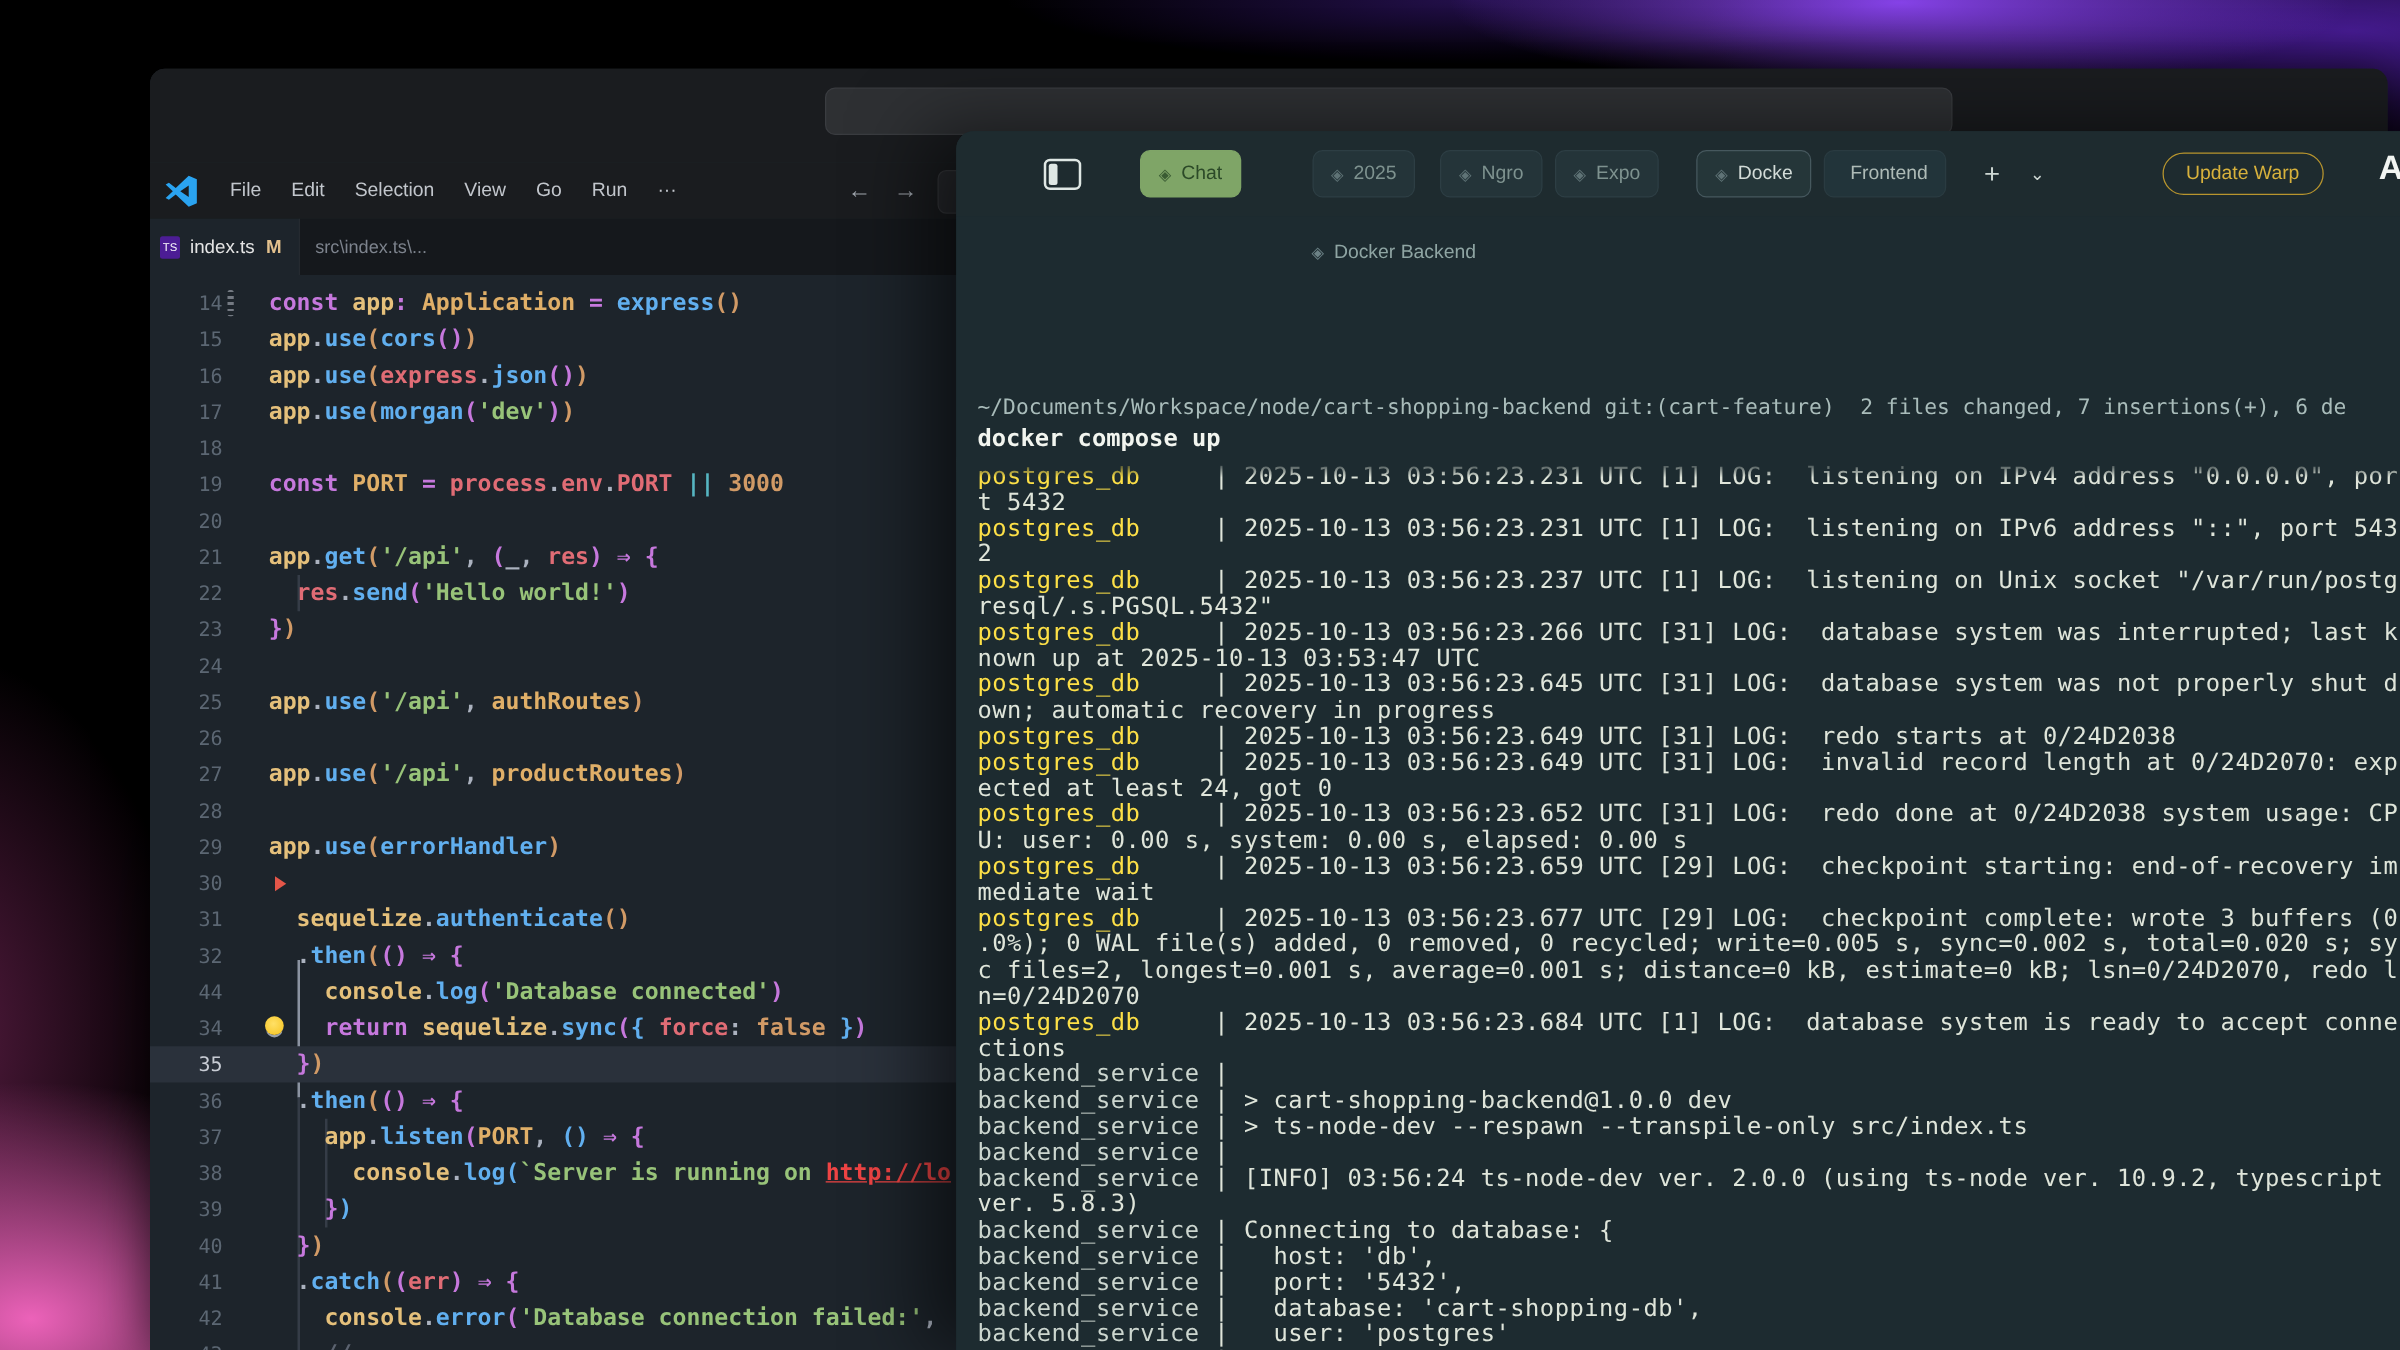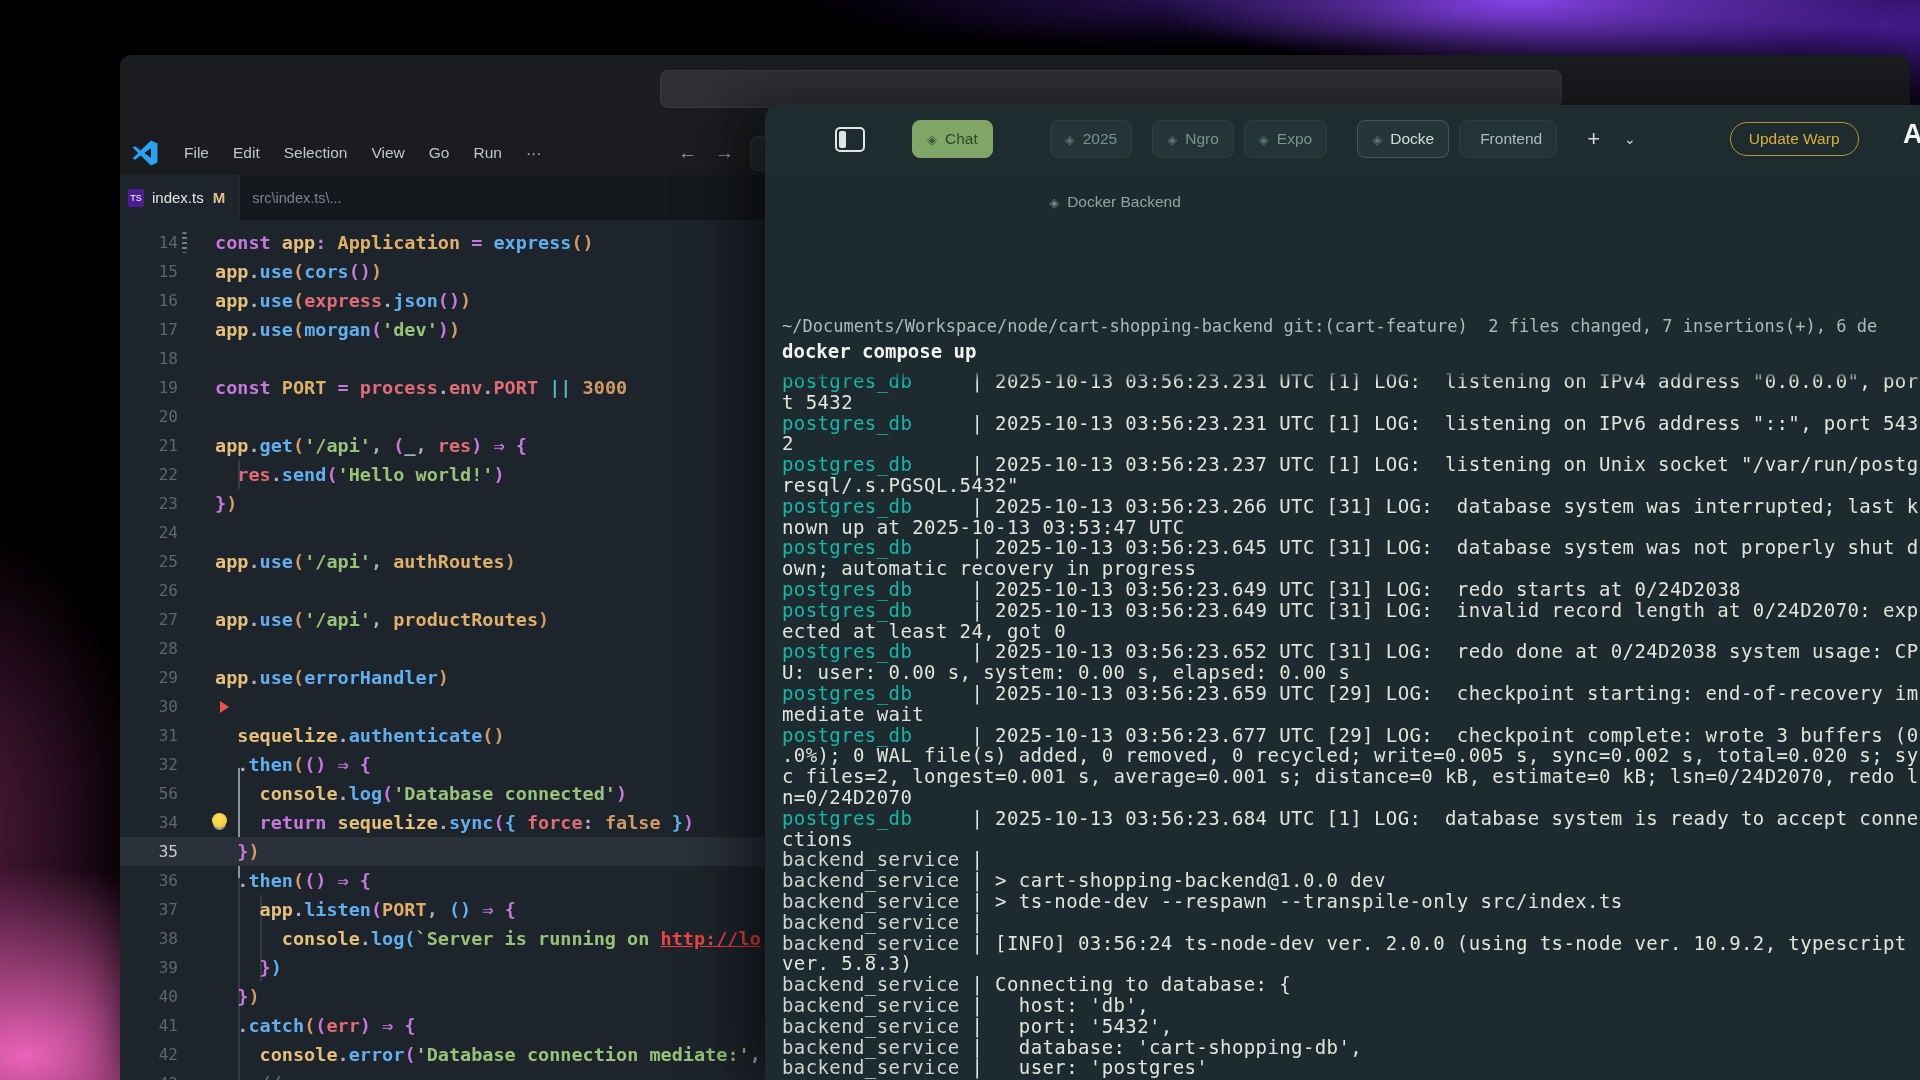--- a/index.html
+++ b/index.html
@@ -59,21 +59,21 @@
   .chevbtn{font-size:14px;}
   .update-pill{border:1.5px solid #b8952e;color:#d7b13c;border-radius:999px;padding:7px 18px;font-size:15.5px;background:none;}
   .warp-a{position:absolute;left:1138px;top:14px;color:#f2f5f2;font-size:27px;font-weight:bold;}
   .warp-body{position:absolute;left:0;top:68px;right:0;bottom:0;background:#1d2b30;}
   .pane-title{position:absolute;left:0;top:20px;width:700px;text-align:center;color:#8fa5a3;font-size:15.5px;}
   .pane-title .dia{color:#6c8286;margin-right:8px;font-size:13px;}
   .path-line{position:absolute;left:17px;top:143px;color:#a9bcba;font-family:"DejaVu Sans Mono",monospace;font-size:17px;white-space:pre;}
   .cmd-line{position:absolute;left:17px;top:167px;color:#f2f5ef;font-family:"DejaVu Sans Mono",monospace;font-size:19px;font-weight:bold;white-space:pre;}
   .logs{position:absolute;left:17px;top:198px;right:0;bottom:0;overflow:hidden;font-family:"DejaVu Sans Mono",monospace;font-size:19px;letter-spacing:.4px;color:#dfe5da;}
   .trow{height:20.8px;line-height:20.8px;white-space:pre;}
-  .svc-pg{color:#14b8a6;}
+  .svc-pg{color:#fde047;}
   .svc-be{color:#ccd6cf;}
   .logfade{position:absolute;left:0;top:193px;right:0;height:16px;background:linear-gradient(180deg,#1d2b30 20%,rgba(29,43,48,0));z-index:3;}
 </style>
 </head>
 <body>
 
 <div class="screen">
   <div class="wallpaper"></div>
 
   <div class="vscode">
@@ -117,30 +117,30 @@
           <div class="cline"><span class="lnum">23</span><span class="ctext"><span class="tk-kw">}</span><span class="tk-p1">)</span></span></div>
           <div class="cline"><span class="lnum">24</span><span class="ctext"></span></div>
           <div class="cline"><span class="lnum">25</span><span class="ctext"><span class="tk-obj">app</span><span class="tk-tx">.</span><span class="tk-fn">use</span><span class="tk-p1">(</span><span class="tk-str">'/api'</span><span class="tk-tx">, </span><span class="tk-ty">authRoutes</span><span class="tk-p1">)</span></span></div>
           <div class="cline"><span class="lnum">26</span></div>
           <div class="cline"><span class="lnum">27</span><span class="ctext"><span class="tk-obj">app</span><span class="tk-tx">.</span><span class="tk-fn">use</span><span class="tk-p1">(</span><span class="tk-str">'/api'</span><span class="tk-tx">, </span><span class="tk-ty">productRoutes</span><span class="tk-p1">)</span></span></div>
           <div class="cline"><span class="lnum">28</span></div>
           <div class="cline"><span class="lnum">29</span><span class="ctext"><span class="tk-obj">app</span><span class="tk-tx">.</span><span class="tk-fn">use</span><span class="tk-p1">(</span><span class="tk-fn">errorHandler</span><span class="tk-p1">)</span></span></div>
           <div class="cline"><span class="lnum">30</span><span class="mark"></span><span class="ctext"></span></div>
           <div class="cline"><span class="lnum">31</span><span class="ctext">  <span class="tk-obj">sequelize</span><span class="tk-tx">.</span><span class="tk-fn">authenticate</span><span class="tk-p1">()</span></span></div>
           <div class="cline"><span class="lnum">32</span><span class="ctext">  <span class="tk-tx">.</span><span class="tk-fn">then</span><span class="tk-p1">(</span><span class="tk-p2">()</span><span class="tk-kw"> ⇒ </span><span class="tk-kw">{</span></span></div>
-          <div class="cline"><span class="lnum">56</span><span class="ctext">    <span class="tk-obj">console</span><span class="tk-tx">.</span><span class="tk-fn">log</span><span class="tk-p2">(</span><span class="tk-str">'Database connected'</span><span class="tk-p2">)</span></span></div>
+          <div class="cline"><span class="lnum">44</span><span class="ctext">    <span class="tk-obj">console</span><span class="tk-tx">.</span><span class="tk-fn">log</span><span class="tk-p2">(</span><span class="tk-str">'Database connected'</span><span class="tk-p2">)</span></span></div>
           <div class="cline"><span class="lnum">34</span><span class="bulb"></span><span class="ctext">    <span class="tk-kw">return </span><span class="tk-obj">sequelize</span><span class="tk-tx">.</span><span class="tk-fn">sync</span><span class="tk-p2">(</span><span class="tk-p3">{ </span><span class="tk-red">force</span><span class="tk-tx">: </span><span class="tk-num">false</span><span class="tk-p3"> }</span><span class="tk-p2">)</span></span></div>
           <div class="cline cur"><span class="lnum">35</span><span class="ctext">  <span class="tk-kw">}</span><span class="tk-p1">)</span></span></div>
           <div class="cline"><span class="lnum">36</span><span class="ctext">  <span class="tk-tx">.</span><span class="tk-fn">then</span><span class="tk-p1">(</span><span class="tk-p2">()</span><span class="tk-kw"> ⇒ </span><span class="tk-kw">{</span></span></div>
           <div class="cline"><span class="lnum">37</span><span class="ctext">    <span class="tk-obj">app</span><span class="tk-tx">.</span><span class="tk-fn">listen</span><span class="tk-p2">(</span><span class="tk-ty">PORT</span><span class="tk-tx">, </span><span class="tk-p3">()</span><span class="tk-kw"> ⇒ </span><span class="tk-kw">{</span></span></div>
           <div class="cline"><span class="lnum">38</span><span class="ctext">      <span class="tk-obj">console</span><span class="tk-tx">.</span><span class="tk-fn">log</span><span class="tk-p3">(</span><span class="tk-str">`Server is running on </span><span class="tk-link">http://lo</span></span></div>
           <div class="cline"><span class="lnum">39</span><span class="ctext">    <span class="tk-kw">}</span><span class="tk-p3">)</span></span></div>
           <div class="cline"><span class="lnum">40</span><span class="ctext">  <span class="tk-kw">}</span><span class="tk-p1">)</span></span></div>
           <div class="cline"><span class="lnum">41</span><span class="ctext">  <span class="tk-tx">.</span><span class="tk-fn">catch</span><span class="tk-p1">(</span><span class="tk-p2">(</span><span class="tk-red">err</span><span class="tk-p2">)</span><span class="tk-kw"> ⇒ </span><span class="tk-kw">{</span></span></div>
-          <div class="cline"><span class="lnum">42</span><span class="ctext">    <span class="tk-obj">console</span><span class="tk-tx">.</span><span class="tk-fn">error</span><span class="tk-p2">(</span><span class="tk-str">'Database connection mediate:'</span><span class="tk-tx">, </span></span></div>
+          <div class="cline"><span class="lnum">42</span><span class="ctext">    <span class="tk-obj">console</span><span class="tk-tx">.</span><span class="tk-fn">error</span><span class="tk-p2">(</span><span class="tk-str">'Database connection failed:'</span><span class="tk-tx">, </span></span></div>
           <div class="cline"><span class="lnum">43</span><span class="ctext">    <span class="tk-cm">// ...</span></span></div>
         </div>
     </div>
   </div>
 
   <div class="warp">
     <div class="warp-tabbar">
       <div class="sidebar-toggle"></div>
       <span style="display:flex;align-items:center;">
           <div class="wtab green" style="margin-left: 47px;">

